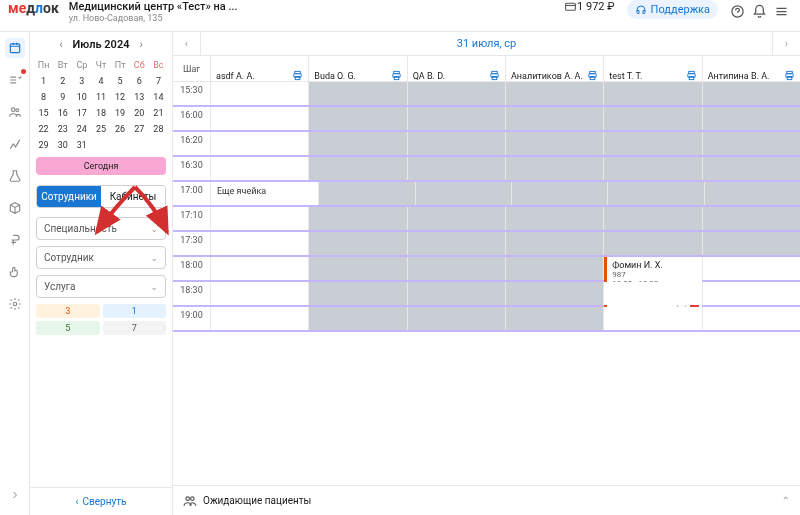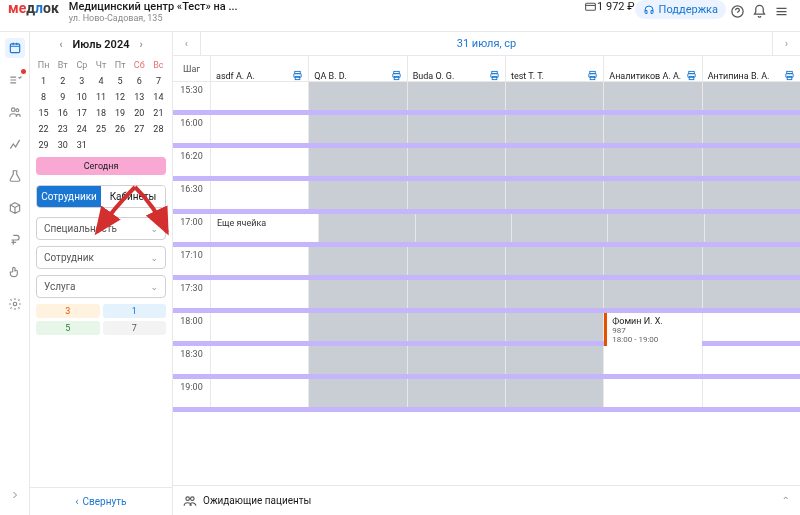--- a/index.html
+++ b/index.html
@@ -5,22 +5,22 @@
 * { box-sizing: border-box; margin: 0; padding: 0; font-family: -apple-system, BlinkMacSystemFont, "Segoe UI", Roboto, sans-serif; }
 body { width: 800px; height: 515px; overflow: hidden; background: #fff; color: #1a1a1a; font-size: 11px; }
 
 .topbar { height: 32px; display: flex; align-items: flex-start; padding: 0 8px; border-bottom: 1px solid #e8e8e8; }
 .logo { font-weight: 700; font-size: 14px; }
 .logo .red { color: #e53935; } .logo .gray { color: #3a3a3a; } .logo .blue { color: #1976d2; }
 .clinic { margin-left: 10px; font-size: 11px; line-height: 1.2; }
 .clinic-name { font-weight: 500; }
 .clinic-addr { font-size: 9px; color: #8a8a8a; }
 .spacer { flex: 1; }
-.balance { display: flex; align-items: center; font-size: 11px; margin-right: 0; }
-.support { display: flex; align-items: center; gap: 4px; padding: 3px 8px; border-radius: 11px; background: #eaf3ff; color: #1976d2; font-size: 11px; margin-right: 0; }
+.balance { display: flex; align-items: center; font-size: 11px; margin-right: 12px; }
+.support { display: flex; align-items: center; gap: 4px; padding: 3px 8px; border-radius: 11px; background: #eaf3ff; color: #1976d2; font-size: 11px; margin-right: 8px; }
 .top-icon { width: 22px; height: 22px; display: flex; align-items: center; justify-content: center; color: #555; cursor: pointer; }
 
 .main { display: flex; height: calc(100% - 32px); }
 
 .rail { width: 30px; border-right: 1px solid #e8e8e8; display: flex; flex-direction: column; align-items: center; padding-top: 6px; gap: 12px; }
 .rail-item { width: 20px; height: 20px; display: flex; align-items: center; justify-content: center; color: #8a8a8a; cursor: pointer; position: relative; }
 .rail-item.active { color: #1976d2; background: #eaf3ff; border-radius: 4px; }
 .rail-item .dot { position: absolute; top: -1px; right: -1px; width: 5px; height: 5px; background: #e53935; border-radius: 50%; }
 .rail-bottom { margin-top: auto; margin-bottom: 10px; }
 
@@ -58,21 +58,21 @@
 .date-title { flex: 1; text-align: center; font-size: 11px; color: #1976d2; }
 
 .cols-header { display: flex; height: 26px; border-bottom: 1px solid #e8e8e8; }
 .time-col { width: 38px; border-right: 1px solid #e8e8e8; font-size: 9px; color: #555; display: flex; align-items: center; justify-content: center; }
 .res-col { flex: 1; min-width: 0; border-right: 1px solid #e8e8e8; padding: 0 5px; display: flex; align-items: flex-end; justify-content: space-between; font-size: 9px; }
 .res-col:last-child { border-right: none; }
 .print-icon { color: #1976d2; cursor: pointer; }
 
 .grid { flex: 1; overflow: hidden; position: relative; }
 .grid-rows { display: flex; flex-direction: column; }
-.grid-row { display: flex; height: 33px; border-bottom: 5px solid #c4b5fd; }
+.grid-row { display: flex; height: 25px; border-bottom: 2px solid #c4b5fd; }
 .gr-time { width: 38px; border-right: 1px solid #e8e8e8; font-size: 9px; color: #555; display: flex; align-items: flex-start; justify-content: center; padding-top: 3px; }
 .gr-cell { flex: 1; border-right: 1px solid #e8e8e8; background: #c9cdd4; position: relative; }
 .gr-cell:last-child { border-right: none; }
 .gr-cell.avail { background: #fff; }
 .gr-cell.txt { background: #fff; font-size: 9px; padding: 4px 6px; color: #333; }
 
 .appt { position: absolute; left: 0; right: 0; top: 0; bottom: -33px; background: #fff; border-left: 3px solid #e65100; padding: 3px 5px; font-size: 9px; }
 .appt .name { font-weight: 400; display: block; }
 .appt .num, .appt .time { color: #666; display: block; font-size: 8px; }
 .appt .icons { position: absolute; bottom: 3px; right: 3px; display: flex; gap: 2px; align-items: center; }
@@ -318,51 +318,51 @@
             <span>asdf A. A.</span>
             <span class="print-icon">
               <svg width="11" height="11" viewBox="0 0 24 24" fill="none" stroke="#1976d2" stroke-width="2">
                 <rect x="6" y="3" width="12" height="5"></rect>
                 <rect x="4" y="8" width="16" height="8" rx="1"></rect>
                 <rect x="7" y="14" width="10" height="7"></rect>
               </svg>
             </span>
           </div>
           <div class="res-col">
+            <span>Buda O. G.</span>
+            <span class="print-icon">
+              <svg width="11" height="11" viewBox="0 0 24 24" fill="none" stroke="#1976d2" stroke-width="2">
+                <rect x="6" y="3" width="12" height="5"></rect>
+                <rect x="4" y="8" width="16" height="8" rx="1"></rect>
+                <rect x="7" y="14" width="10" height="7"></rect>
+              </svg>
+            </span>
+          </div>
+          <div class="res-col">
             <span>QA B. D.</span>
             <span class="print-icon">
               <svg width="11" height="11" viewBox="0 0 24 24" fill="none" stroke="#1976d2" stroke-width="2">
                 <rect x="6" y="3" width="12" height="5"></rect>
                 <rect x="4" y="8" width="16" height="8" rx="1"></rect>
                 <rect x="7" y="14" width="10" height="7"></rect>
               </svg>
             </span>
           </div>
           <div class="res-col">
-            <span>Buda O. G.</span>
+            <span>Аналитиков А. А.</span>
             <span class="print-icon">
               <svg width="11" height="11" viewBox="0 0 24 24" fill="none" stroke="#1976d2" stroke-width="2">
                 <rect x="6" y="3" width="12" height="5"></rect>
                 <rect x="4" y="8" width="16" height="8" rx="1"></rect>
                 <rect x="7" y="14" width="10" height="7"></rect>
               </svg>
             </span>
           </div>
           <div class="res-col">
             <span>test T. T.</span>
-            <span class="print-icon">
-              <svg width="11" height="11" viewBox="0 0 24 24" fill="none" stroke="#1976d2" stroke-width="2">
-                <rect x="6" y="3" width="12" height="5"></rect>
-                <rect x="4" y="8" width="16" height="8" rx="1"></rect>
-                <rect x="7" y="14" width="10" height="7"></rect>
-              </svg>
-            </span>
-          </div>
-          <div class="res-col">
-            <span>Аналитиков А. А.</span>
             <span class="print-icon">
               <svg width="11" height="11" viewBox="0 0 24 24" fill="none" stroke="#1976d2" stroke-width="2">
                 <rect x="6" y="3" width="12" height="5"></rect>
                 <rect x="4" y="8" width="16" height="8" rx="1"></rect>
                 <rect x="7" y="14" width="10" height="7"></rect>
               </svg>
             </span>
           </div>
           <div class="res-col">
             <span>Антипина В. А.</span>

